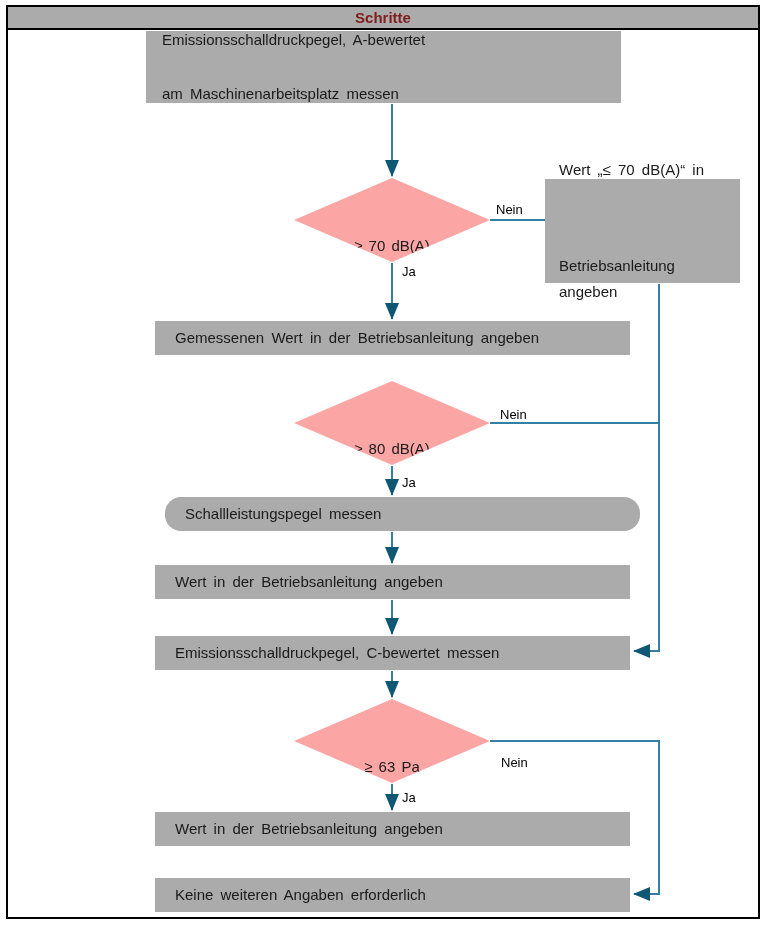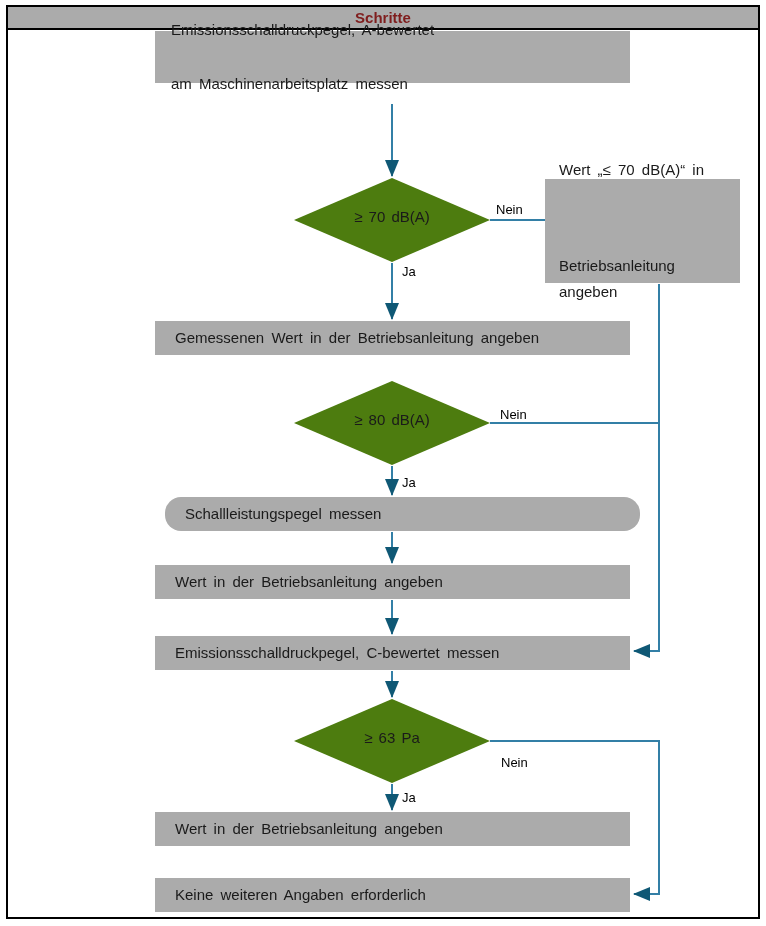--- a/index.html
+++ b/index.html
@@ -53,24 +53,24 @@
     justify-content: center;
     line-height: 26px;
   }
   .box.multi .bl { display: block; }
   .box.measure-a { padding: 5px 16px; }
   .box.measure-a .bl + .bl { margin-top: 28px; }
   .box.note-70 { padding: 12px 14px; gap: 46px; }
   .box.note-70 .bl + .bl { margin-top: 24px; }
   .diamond {
     position: absolute;
-    background: #4d7c0f;
+    background: #fca5a5;
     clip-path: polygon(50% 0%, 100% 50%, 50% 100%, 0% 50%);
     display: flex;
-    align-items: center;
+    align-items: flex-end;
     justify-content: center;
     font-size: 15px;
     word-spacing: 2px;
     padding-bottom: 8px;
     box-sizing: border-box;
   }
   .edge-label {
     position: absolute;
     font-size: 13px;
     color: #000000;
@@ -100,21 +100,21 @@
       <path d="M490,423 L658,423"></path>
       <path d="M392,466 L392,495" marker-end="url(#ah)"></path>
       <path d="M392,532 L392,563" marker-end="url(#ah)"></path>
       <path d="M392,600 L392,634" marker-end="url(#ah)"></path>
       <path d="M392,671 L392,697" marker-end="url(#ah)"></path>
       <path d="M392,784 L392,810" marker-end="url(#ah)"></path>
       <path d="M490,741 L659,741 L659,894 L634,894" marker-end="url(#ah)"></path>
     </g>
   </svg>
 
-  <div class="box multi measure-a" style="left:155px;top:31px;width:475px;height:52px;">
+  <div class="box multi measure-a" style="left:146px;top:31px;width:475px;height:72px;">
     <span class="bl">Emissionsschalldruckpegel, A-bewertet</span>
     <span class="bl">am Maschinenarbeitsplatz messen</span>
   </div>
 
   <div class="box multi note-70" style="left:545px;top:179px;width:195px;height:104px;">
     <span class="bl">Wert „≤ 70 dB(A)“ in</span>
     <span class="bl">Betriebsanleitung angeben</span>
   </div>
 
   <div class="box" style="left:155px;top:321px;width:475px;height:34px;">

